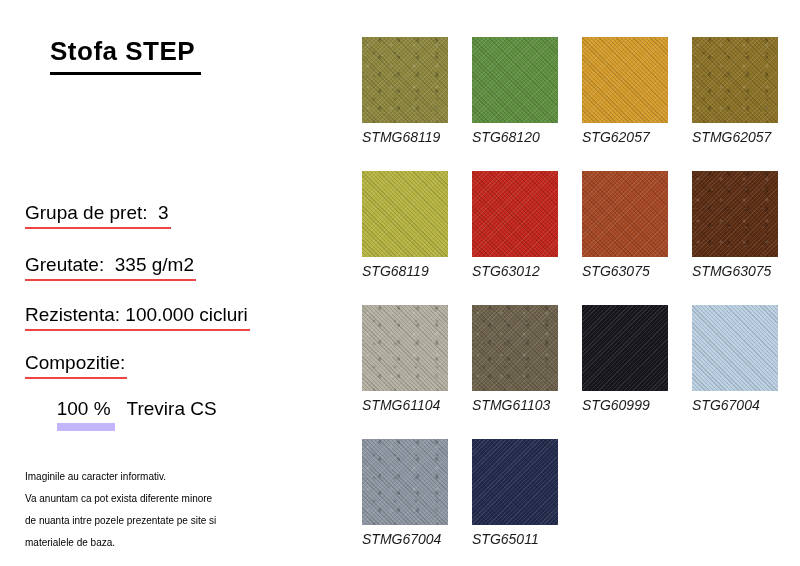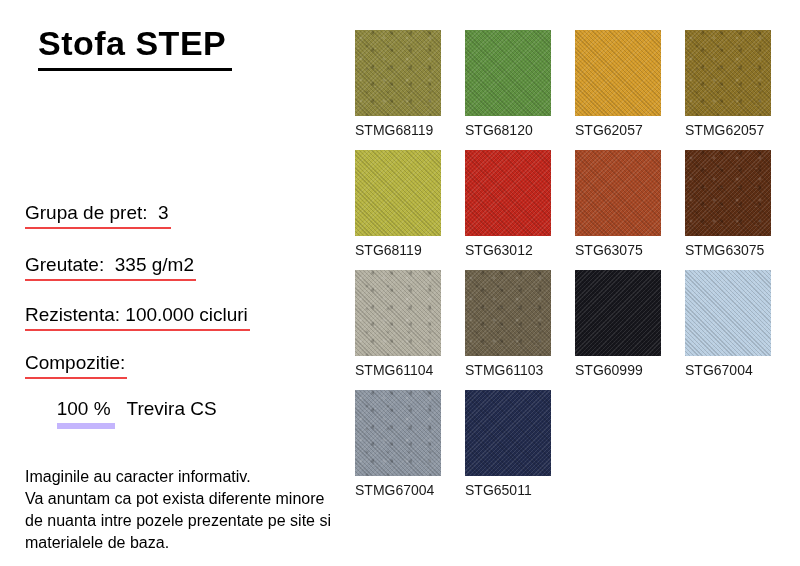--- a/index.html
+++ b/index.html
@@ -10,27 +10,27 @@
     overflow: hidden;
     font-family: "Liberation Sans", "DejaVu Sans", sans-serif;
     color: #111;
   }
   .page { position: absolute; inset: 0; }
 
   
   .title {
     position: absolute;
     left: 38px; top: 24px;
-    font-size: 34px;
+    font-size: 26px;
     font-weight: bold;
     letter-spacing: 0.5px;
     color: #000;
     border-bottom: 3px solid #000;
     padding: 0 6px 5px 0;
-    margin: 0;
+    margin: 12px;
     display: inline-block;
     white-space: pre;
   }
 
   
   .spec {
     position: absolute;
     left: 25px;
     font-size: 19px;
     color: #000;
@@ -44,45 +44,45 @@
   .spec-rezistenta { top: 304px; }
   .spec-compozitie { top: 352px; }
   .spec-line2 {
     position: absolute;
     left: 25px; top: 376px;
     font-size: 19px;
     color: #000;
     white-space: pre;
   }
   .spec-line2 .u {
-    border-bottom: 6px solid #c4b5fd;
+    border-bottom: 8px solid #c4b5fd;
     padding: 0 4px 3px 0;
     display: inline-block;
   }
   .spec-line2 .gap { display: inline-block; width: 12px; }
 
   
   .disclaimer {
     position: absolute;
     left: 25px; top: 466px;
-    font-size: 16px;
+    font-size: 10px;
     line-height: 22px;
     color: #000;
   }
 
   
   .grid {
     position: absolute;
     left: 355px; top: 30px;
     display: grid;
     grid-template-columns: repeat(4, 86px);
     column-gap: 24px;
     row-gap: 12px;
   }
-  .cell { margin: 0; }
+  .cell { margin: 7px; font-style: italic; }
   .swatch {
     width: 86px; height: 86px;
     background-image:
       repeating-linear-gradient(45deg, rgba(0,0,0,0.14) 0 1px, transparent 1px 3px),
       repeating-linear-gradient(135deg, rgba(255,255,255,0.10) 0 1px, transparent 1px 3px);
   }
   .swatch.melange {
     background-image:
       radial-gradient(circle 3px at 6px 8px,  rgba(255,255,255,0.22), transparent 70%),
       radial-gradient(circle 4px at 18px 3px, rgba(0,0,0,0.28), transparent 70%),

